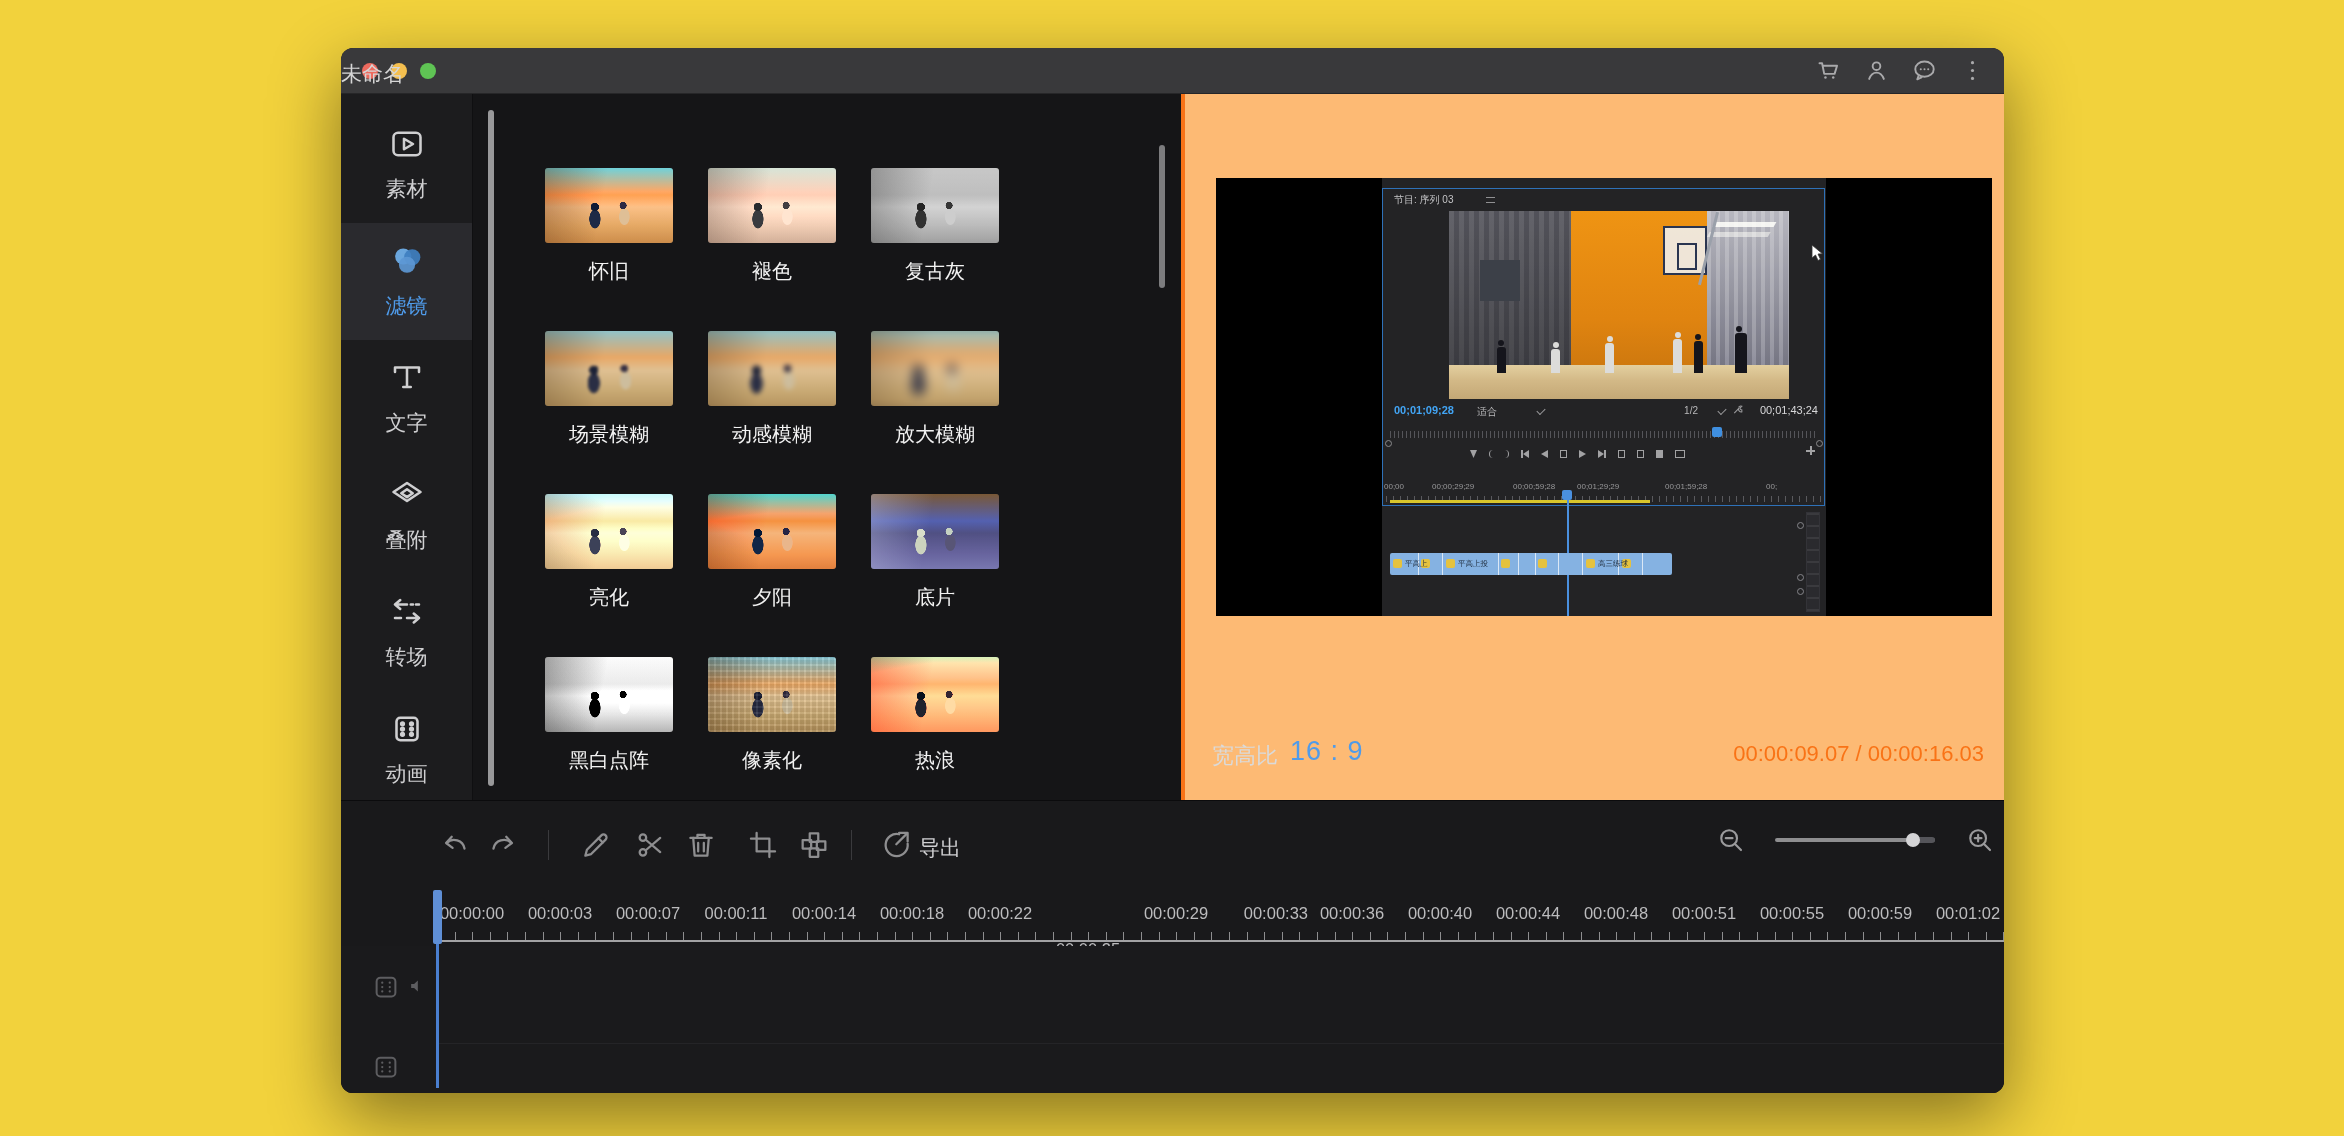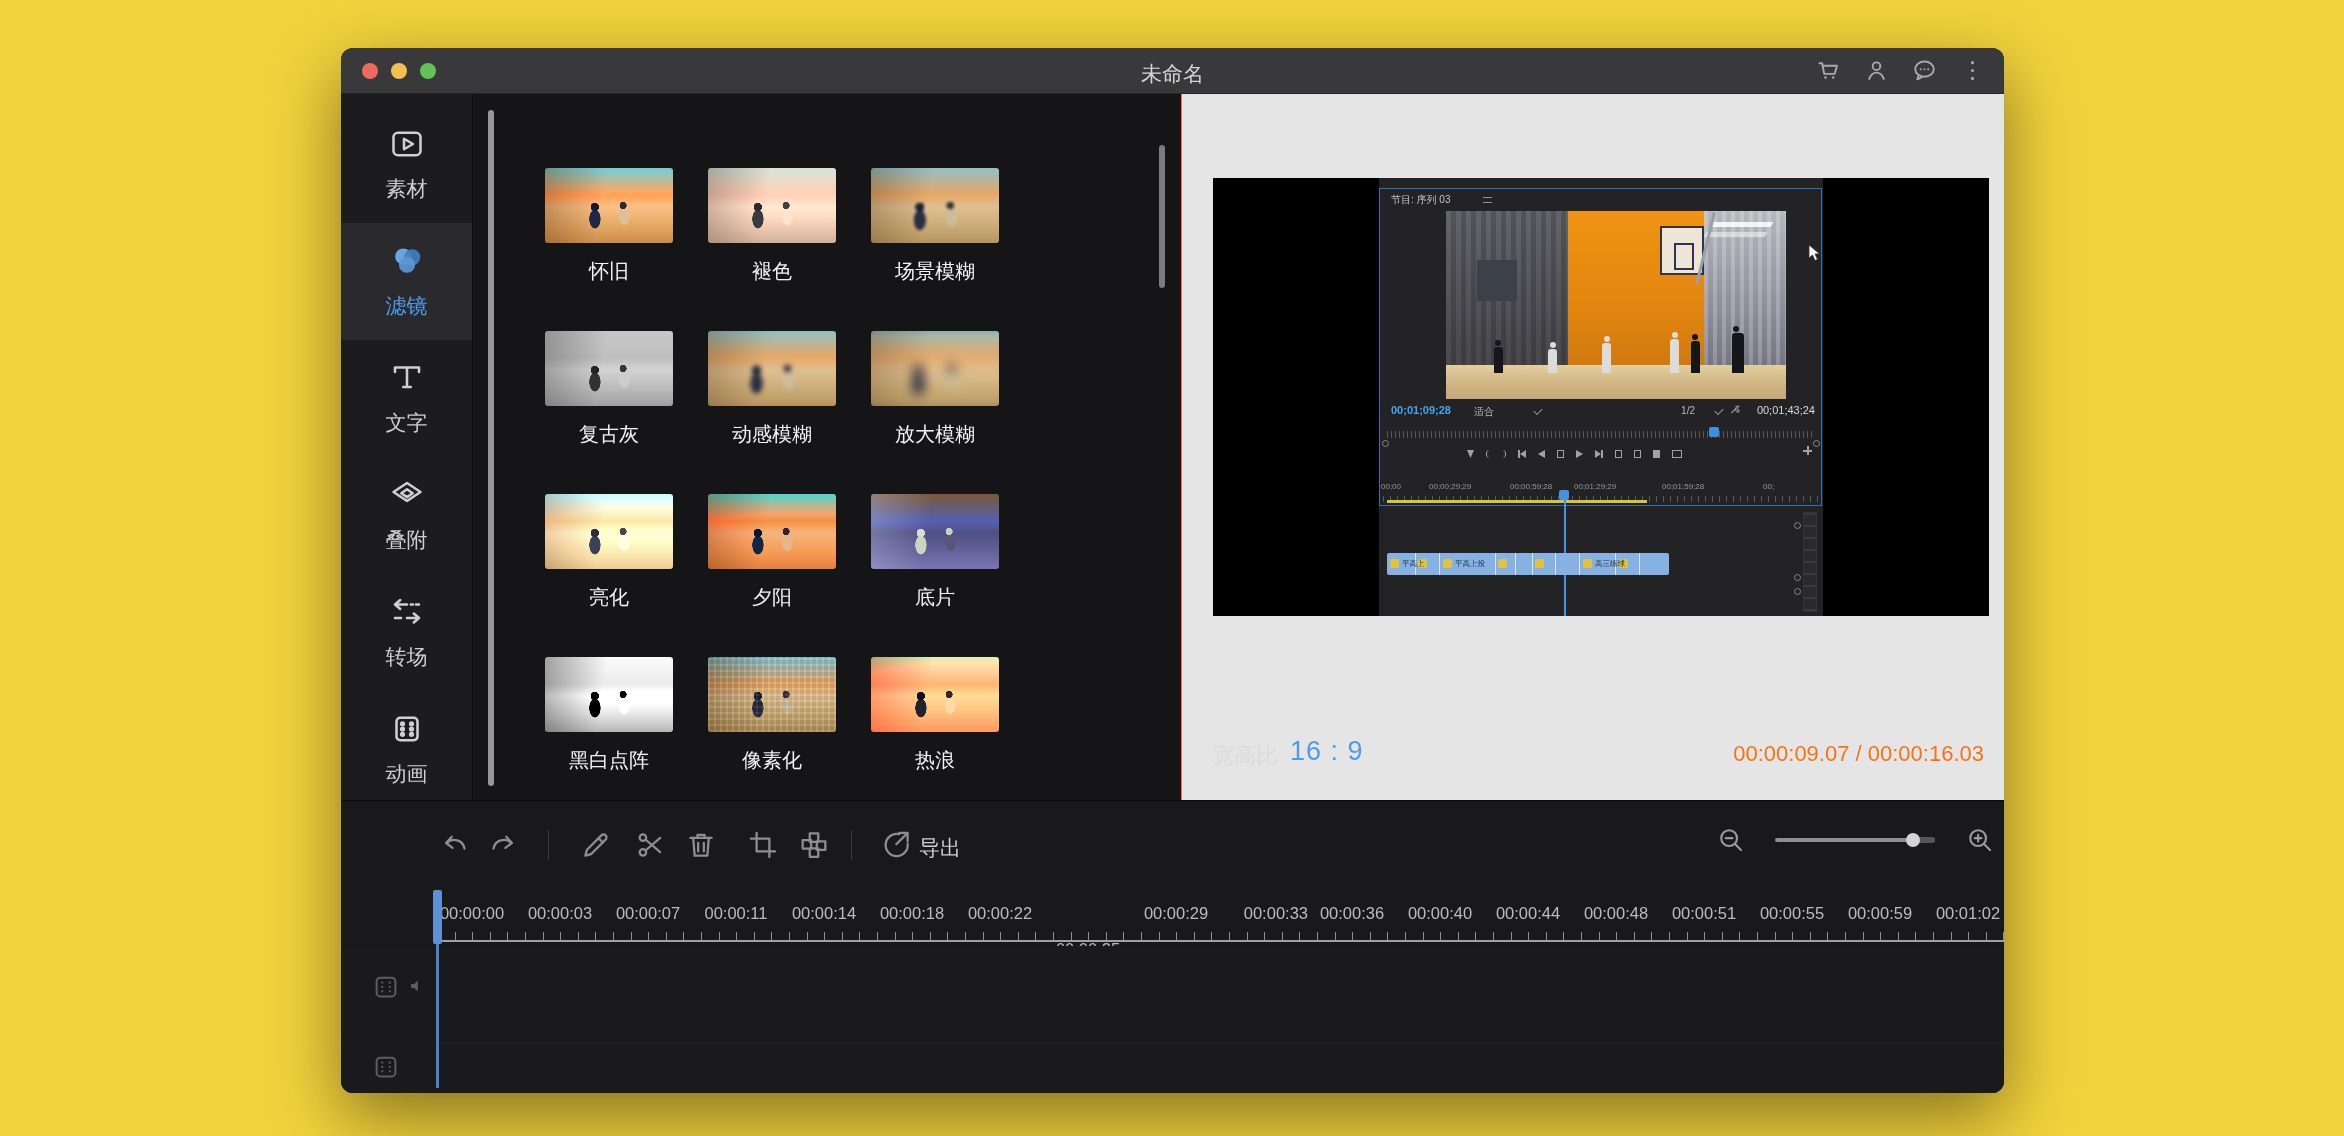--- a/index.html
+++ b/index.html
@@ -10,21 +10,21 @@
   #win { position:absolute; left:341px; top:48px; width:1663px; height:1045px;
          background:#151517; border-radius:12px; overflow:hidden;
          box-shadow:0 24px 70px rgba(0,0,0,.45); }
 
   
   .titlebar { position:absolute; left:0; top:0; width:100%; height:46px;
               background:#39393b; border-bottom:1px solid #262628; }
   .lights { position:absolute; left:21px; top:15px; display:flex; gap:13px; }
   .light { width:16px; height:16px; border-radius:50%; }
   .light.r { background:#ed6a5e; } .light.y { background:#f4bf4f; } .light.g { background:#5fc454; }
-  .win-title { position:absolute; left:0; right:0; top:12px; text-align:center;
+  .win-title { position:absolute; left:0; right:0; top:12px; text-align:left;
                color:#d6d6d6; font-size:21px; }
   .tb-icons { position:absolute; right:18px; top:9px; display:flex; gap:21px; align-items:center; }
   .tb-icons svg { width:27px; height:27px; stroke:#a9a9ab; fill:none; stroke-width:1.7;
                   stroke-linecap:round; stroke-linejoin:round; }
   .tb-icons .dotfill { fill:#a9a9ab; stroke:none; }
 
   
   .sidebar { position:absolute; left:0; top:46px; width:132px; height:706px;
              background:#1c1c1e; border-right:1px solid #0f0f11; overflow:hidden; }
   .side-item { width:100%; height:117px; display:flex; flex-direction:column;
@@ -68,21 +68,21 @@
   .f-heibai .art  { filter:grayscale(1) contrast(1.7) brightness(1.12); }
   .f-xiangsu .art { filter:contrast(1.05); }
   .f-xiangsu .art::after { content:""; position:absolute; inset:0;
       background:repeating-linear-gradient(90deg, rgba(255,255,255,.07) 0 2px, rgba(0,0,0,.06) 2px 6px),
                  repeating-linear-gradient(0deg, rgba(255,255,255,.07) 0 2px, rgba(0,0,0,.06) 2px 6px); }
   .f-relang .art  { filter:sepia(.5) saturate(2.1) hue-rotate(-28deg) contrast(1.25) brightness(1.05); }
   .flabel { margin-top:15px; color:#f2f2f2; font-size:20px; }
 
   
   .preview-panel { position:absolute; left:840px; top:46px; width:823px; height:706px;
-                   background:#e5e5e5; border-left:1px solid #f97316; }
+                   background:#fdba74; border-left:4px solid #f97316; }
   .video-area { position:absolute; left:31px; top:84px; width:776px; height:438px; background:#000; }
 
   .recording { position:absolute; left:166px; top:0; width:444px; height:438px;
                background:#232325; font-family:"Liberation Sans","DejaVu Sans",sans-serif; }
   .prog-border { position:absolute; left:0; top:10px; width:443px; height:318px;
                  border:1px solid #2e71b8; }
   .rec-title { position:absolute; left:12px; top:15px; color:#c4c4c6; font-size:10px; }
   .rec-menu { position:absolute; left:104px; top:19px; width:9px; height:6px;
               border-top:1px solid #909092; border-bottom:1px solid #909092; }
   .bb-video { position:absolute; left:67px; top:33px; width:340px; height:188px;
@@ -321,30 +321,30 @@
           </div>
           <div class="flabel">怀旧</div>
         </div>
       <div class="fcell">
           <div class="thumb f-tuise">
             <div class="art"></div>
           </div>
           <div class="flabel">褪色</div>
         </div>
       <div class="fcell">
+          <div class="thumb f-fugu">
+            <div class="art"></div>
+          </div>
+          <div class="flabel">复古灰</div>
+        </div>
+      <div class="fcell">
           <div class="thumb f-blur1">
             <div class="art"></div>
           </div>
           <div class="flabel">场景模糊</div>
-        </div>
-      <div class="fcell">
-          <div class="thumb f-fugu">
-            <div class="art"></div>
-          </div>
-          <div class="flabel">复古灰</div>
         </div>
       <div class="fcell">
           <div class="thumb f-blur2">
             <div class="art"></div>
           </div>
           <div class="flabel">动感模糊</div>
         </div>
       <div class="fcell">
           <div class="thumb f-blur3">
             <div class="art"></div>

